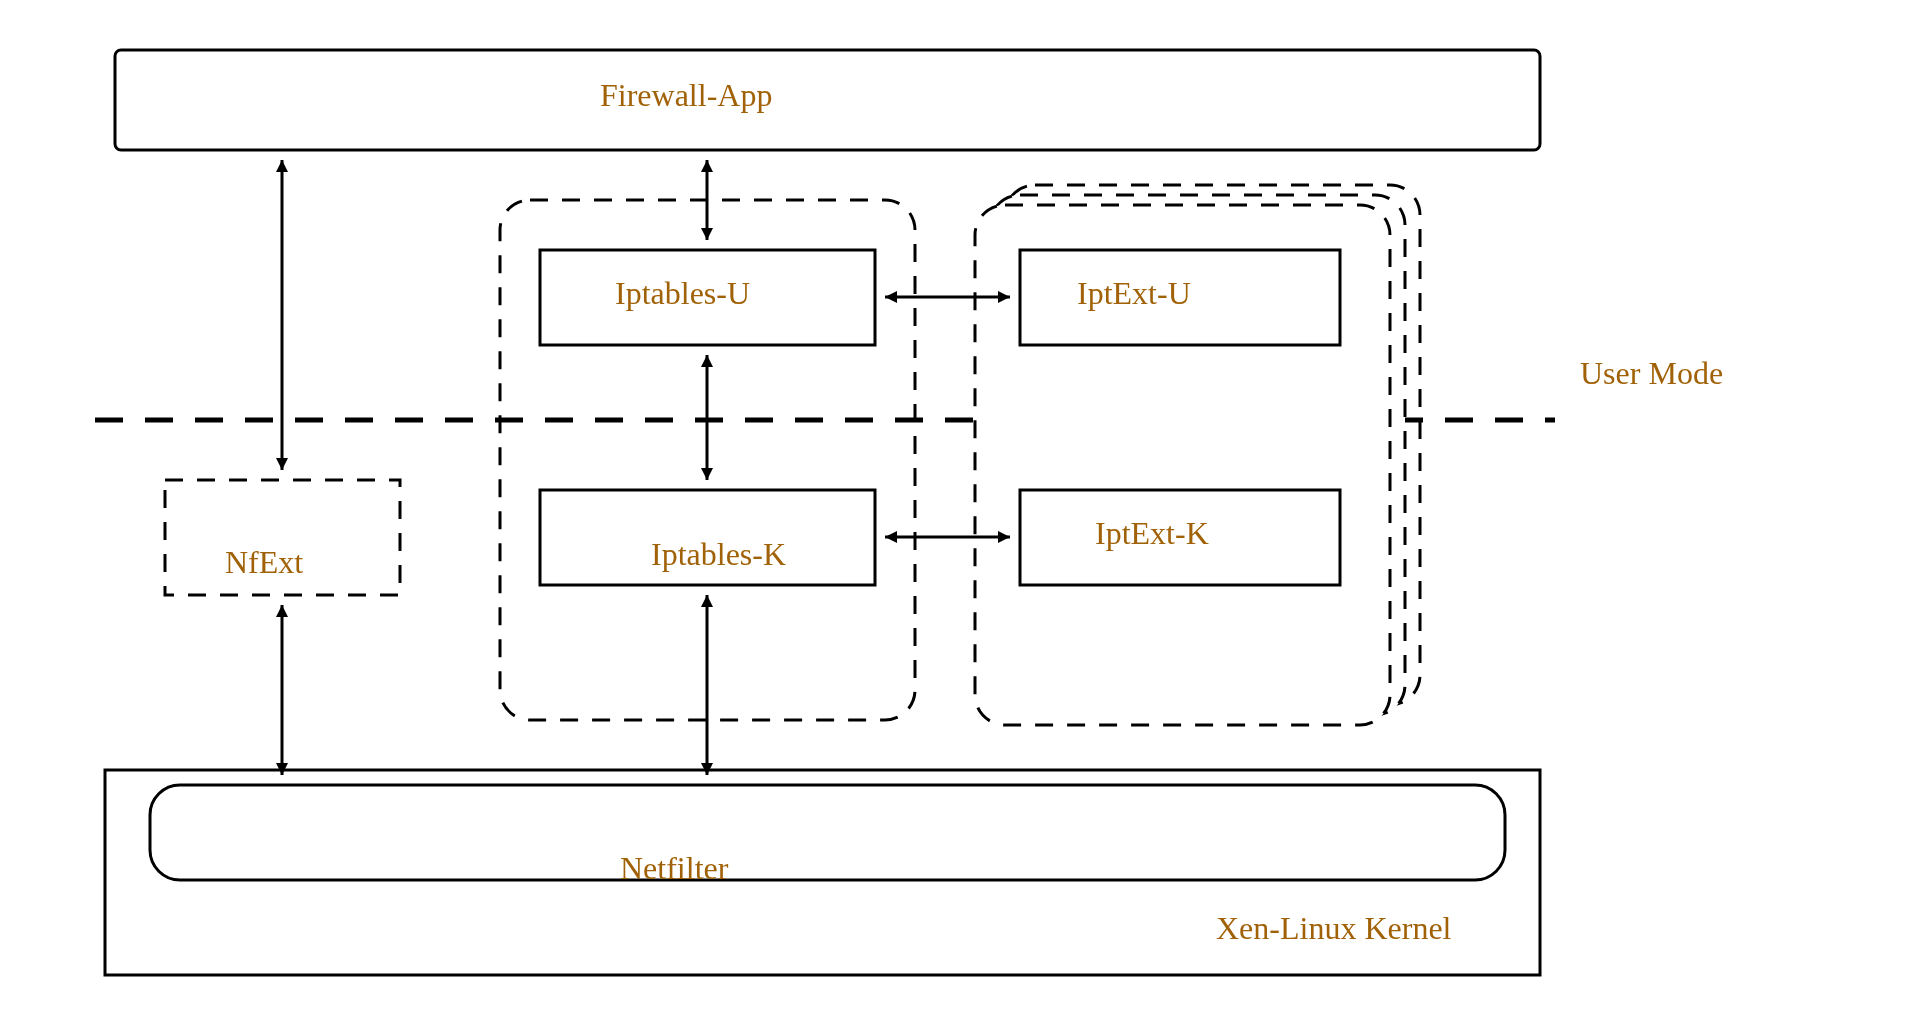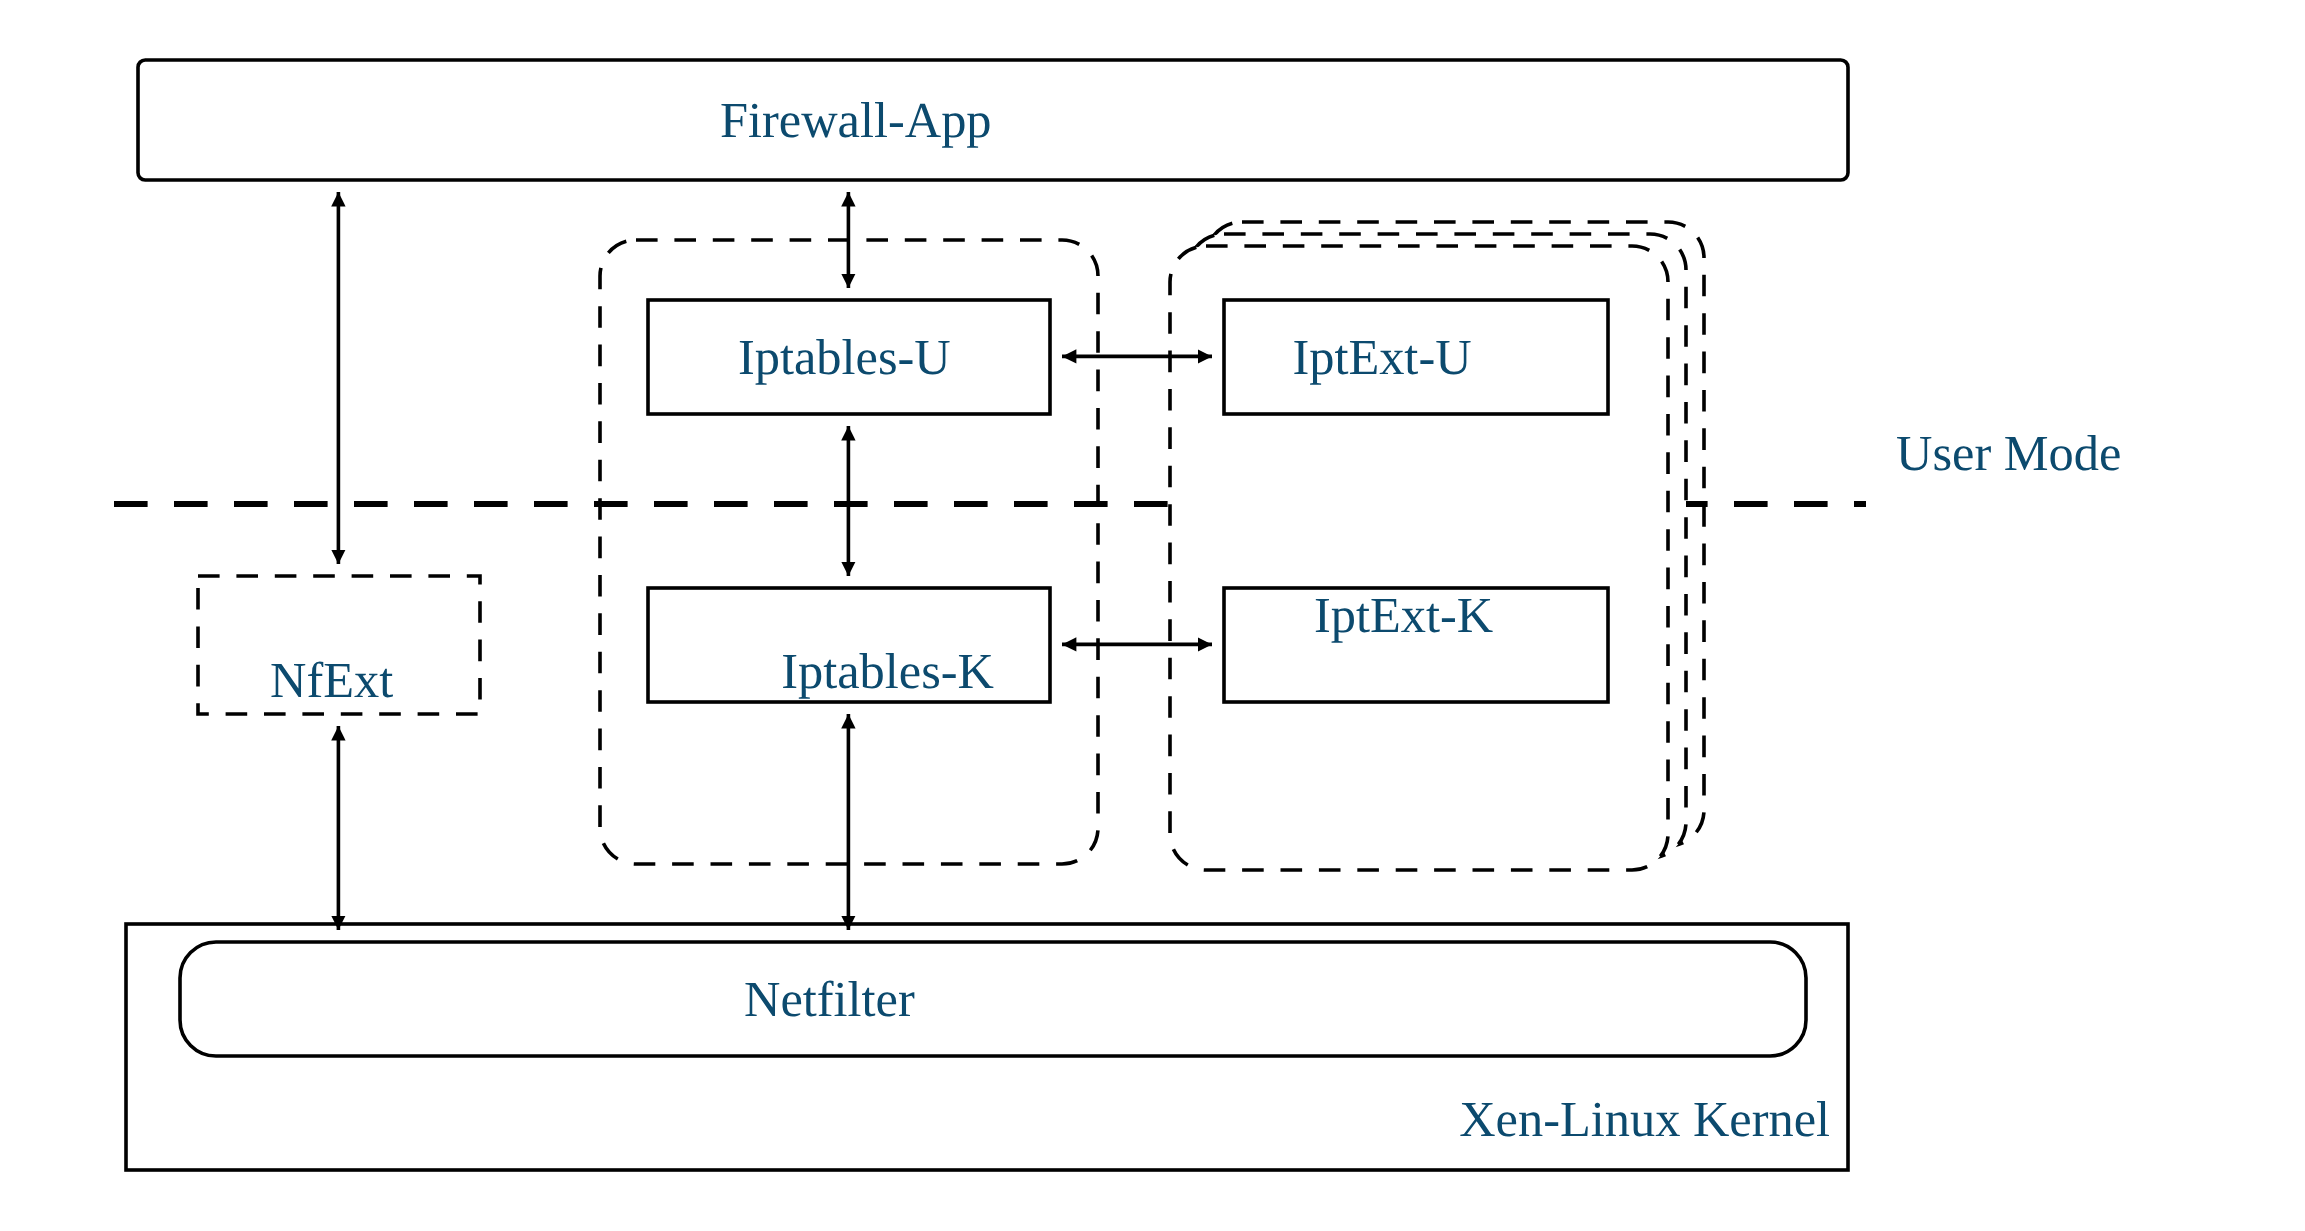--- a/index.html
+++ b/index.html
@@ -10,22 +10,22 @@
     background: #fff;
     font-family: "Times New Roman", Times, serif;
   }
   .stage {
     position: relative;
     width: 1921px;
     height: 1026px;
   }
   .label {
     position: absolute;
-    font-size: 42px;
-    color: #0c4a6e;
+    font-size: 32px;
+    color: #a16207;
     white-space: nowrap;
     font-family: Liberation Serif, serif;
   }
   svg { display: block; }
 </style>
 </head>
 <body>
 
 <div class="stage">
 
@@ -77,22 +77,22 @@
 
   <line x1="885" y1="537" x2="1010" y2="537" stroke="#000" stroke-width="3" marker-start="url(#arrowL)" marker-end="url(#arrowR)"></line>
 </svg>
 
 <div class="label" style="left:600px; top:77px;">Firewall-App</div>
 
 <div class="label" style="left:615px; top:275px;">Iptables-U</div>
 <div class="label" style="left:615px; top:536px;margin-left:36px;">Iptables-K</div>
 
 <div class="label" style="left:1077px; top:275px;">IptExt-U</div>
-<div class="label" style="left:1095px; top:490px;">IptExt-K</div>
+<div class="label" style="left:1095px; top:515px;">IptExt-K</div>
 
 <div class="label" style="left:225px; top:515px;margin-top:29px;">NfExt</div>
 
-<div class="label" style="left:620px; top:810px;">Netfilter</div>
+<div class="label" style="left:620px; top:850px;">Netfilter</div>
 <div class="label" style="left:1175px; top:910px;margin-left:41px;">Xen-Linux Kernel</div>
 
 <div class="label" style="left:1580px; top:355px;">User Mode</div>
 
 </div>
 
 </body></html>

